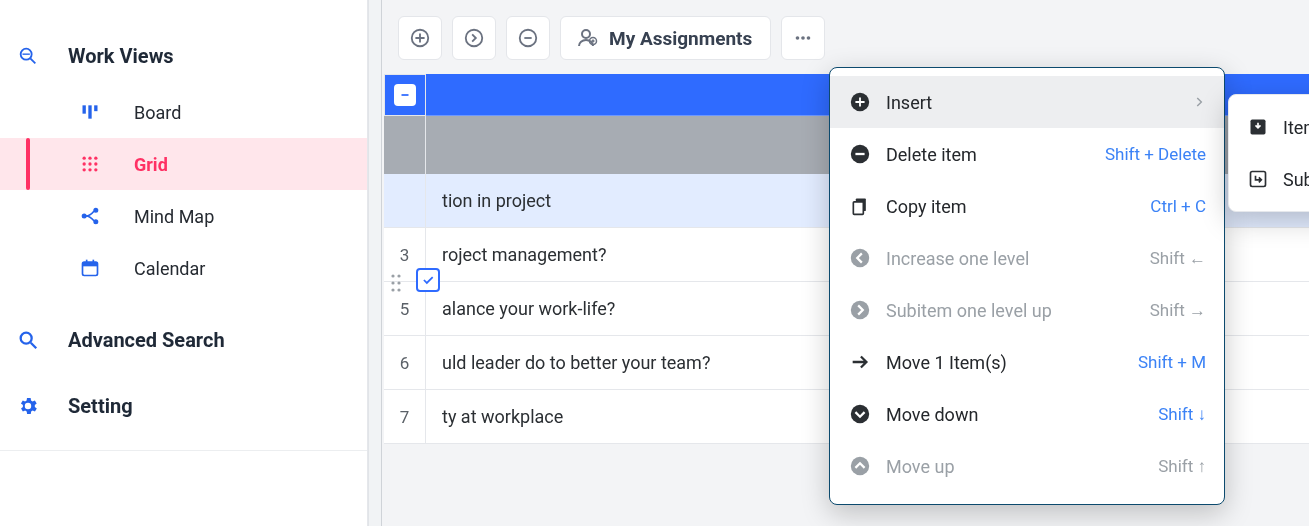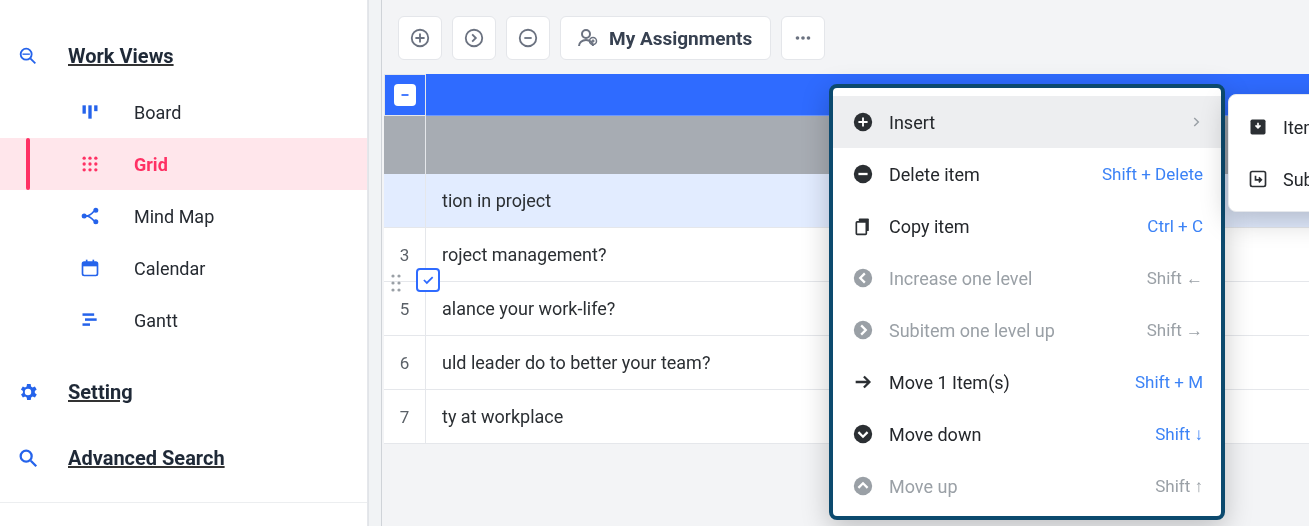--- a/index.html
+++ b/index.html
@@ -4,21 +4,21 @@
 <style>
   * { box-sizing: border-box; margin: 0; padding: 0; }
   html, body { width: 1309px; height: 526px; font-family: -apple-system, BlinkMacSystemFont, "Segoe UI", Roboto, Arial, sans-serif; color: #333; overflow: hidden; background: #fff; }
 
   .root { display: flex; width: 100%; height: 100%; }
 
   
   .sidebar { width: 368px; height: 100%; background: #fff; border-right: 1px solid #e5e7eb; position: relative; }
   .sidebar-inner { padding-top: 36px; }
 
-  .side-section-row { display: flex; align-items: center; gap: 28px; padding: 8px 0 8px 16px; cursor: pointer; text-decoration: underline; }
+  .side-section-row { display: flex; align-items: center; gap: 28px; padding: 8px 0 8px 16px; cursor: pointer; }
   .side-icon { width: 24px; height: 24px; display: inline-flex; align-items: center; justify-content: center; color: #2563eb; }
 
   .section-title { font-size: 20px; font-weight: 700; color: #1f2937; }
 
   .views-list { margin-top: 10px; }
   .view-item { display: flex; align-items: center; gap: 32px; height: 52px; padding-left: 78px; font-size: 18px; color: #252a31; cursor: pointer; position: relative; }
   .view-item .vicon { width: 24px; height: 24px; display: inline-flex; align-items: center; justify-content: center; color: #2563eb; }
   .view-item.active { background: #ffe6eb; color: #ff3164; font-weight: 700; }
   .view-item.active .vicon { color: #ff3164; }
   .view-item.active::before { content: ""; position: absolute; left: 26px; top: 0; bottom: 0; width: 4px; background: #ff3164; border-radius: 2px; }
@@ -54,21 +54,21 @@
   .rownum { width: 42px; display: flex; align-items: center; justify-content: center; color: #5b6168; font-size: 17px; border-right: 1px solid #e5e7eb; }
   .rowcell { flex: 1; display: flex; align-items: center; padding-left: 16px; font-size: 18px; color: #2b2f33; }
 
   .row-drag { position: absolute; left: 2px; top: 186px; width: 24px; height: 46px; display: flex; align-items: center; justify-content: center; color: #9aa0a6; }
 
   .row-check { position: absolute; left: 34px; top: 194px; width: 24px; height: 24px; border: 2px solid #2f6bff; border-radius: 4px; display: flex; align-items: center; justify-content: center; color: #2f6bff; background: #fff; }
 
   .collapse-btn { width: 22px; height: 22px; background: #fff; border-radius: 4px; display: flex; align-items: center; justify-content: center; }
 
   
-  .ctx { position: absolute; left: 447px; top: 84px; width: 396px; background: #fff; border-radius: 8px; box-shadow: 0 8px 28px rgba(0,0,0,.22); padding: 8px 0 4px 0; z-index: 5; border: 4px solid #0c4a6e; }
+  .ctx { position: absolute; left: 447px; top: 67px; width: 396px; background: #fff; border-radius: 8px; box-shadow: 0 8px 28px rgba(0,0,0,.22); padding: 8px 0 12px 0; z-index: 5; border: 1px solid #0c4a6e; }
   .ctx-item { display: flex; align-items: center; height: 52px; padding: 0 18px; gap: 14px; cursor: pointer; position: relative; }
   .ctx-item.hover { background: #edeef0; }
   .ctx-item .cicon { width: 24px; height: 24px; display: inline-flex; align-items: center; justify-content: center; }
   .ctx-item .clabel { flex: 1; font-size: 18px; color: #24272b; }
   .ctx-item .csc { font-size: 17px; color: #3b82f6; white-space: nowrap; }
   .ctx-item.disabled .clabel, .ctx-item.disabled .csc, .ctx-item.disabled .cicon { color: #9aa0a6; }
   .ctx-item .chev { color: #9aa0a6; }
 
   
   .submenu { position: absolute; left: 846px; top: 94px; width: 266px; background: #fff; border-radius: 8px; box-shadow: 0 8px 28px rgba(0,0,0,.22); padding: 6px 0; border: 1px solid #e6e8ec; z-index: 6; }
@@ -140,49 +140,39 @@
           <span class="vicon">
             <svg width="20" height="20" viewBox="0 0 24 24" fill="currentColor">
                 <rect x="3" y="5" width="18" height="16" rx="2" fill="none" stroke="currentColor" stroke-width="2"></rect>
                 <rect x="3" y="5" width="18" height="5"></rect>
                 <line x1="8" y1="2" x2="8" y2="6" stroke="currentColor" stroke-width="2"></line>
                 <line x1="16" y1="2" x2="16" y2="6" stroke="currentColor" stroke-width="2"></line>
               </svg>
           </span>
           <span>Calendar</span>
         </div>
-        <div class="view-item">
-          <span class="vicon">
-            <svg width="20" height="20" viewBox="0 0 24 24" fill="currentColor">
-                <rect x="3" y="4" width="14" height="3"></rect>
-                <rect x="6" y="10" width="14" height="3"></rect>
-                <rect x="3" y="16" width="9" height="3"></rect>
-              </svg>
-          </span>
-          <span>Gantt</span>
-        </div>
-      </div>
-
-      <div class="side-section-row setting-row">
-        <span class="side-icon">
-          <svg width="22" height="22" viewBox="0 0 24 24" fill="#2563eb">
-              <path d="M19.4 13a7.8 7.8 0 0 0 .1-1 7.8 7.8 0 0 0-.1-1l2.1-1.6-2-3.4-2.5 1a7.6 7.6 0 0 0-1.7-1l-.4-2.6h-4l-.4 2.6a7.6 7.6 0 0 0-1.7 1l-2.5-1-2 3.4L6.5 11a7.8 7.8 0 0 0-.1 1 7.8 7.8 0 0 0 .1 1l-2.1 1.6 2 3.4 2.5-1a7.6 7.6 0 0 0 1.7 1l.4 2.6h4l.4-2.6a7.6 7.6 0 0 0 1.7-1l2.5 1 2-3.4Zm-7.4 2.5A3.5 3.5 0 1 1 15.5 12 3.5 3.5 0 0 1 12 15.5Z"></path>
-            </svg>
-        </span>
-        <span class="section-title">Setting</span>
       </div>
 
       <div class="side-section-row search-row">
         <span class="side-icon">
           <svg width="22" height="22" viewBox="0 0 24 24" fill="none" stroke="#2563eb" stroke-width="2.5">
               <circle cx="10" cy="10" r="6"></circle>
               <path d="M15 15 L21 21"></path>
             </svg>
         </span>
         <span class="section-title">Advanced Search</span>
+      </div>
+
+      <div class="side-section-row setting-row">
+        <span class="side-icon">
+          <svg width="22" height="22" viewBox="0 0 24 24" fill="#2563eb">
+              <path d="M19.4 13a7.8 7.8 0 0 0 .1-1 7.8 7.8 0 0 0-.1-1l2.1-1.6-2-3.4-2.5 1a7.6 7.6 0 0 0-1.7-1l-.4-2.6h-4l-.4 2.6a7.6 7.6 0 0 0-1.7 1l-2.5-1-2 3.4L6.5 11a7.8 7.8 0 0 0-.1 1 7.8 7.8 0 0 0 .1 1l-2.1 1.6 2 3.4 2.5-1a7.6 7.6 0 0 0 1.7 1l.4 2.6h4l.4-2.6a7.6 7.6 0 0 0 1.7-1l2.5 1 2-3.4Zm-7.4 2.5A3.5 3.5 0 1 1 15.5 12 3.5 3.5 0 0 1 12 15.5Z"></path>
+            </svg>
+        </span>
+        <span class="section-title">Setting</span>
       </div>
 
       <div class="divider"></div>
     </div>
   </div>
 
   <div class="splitter"></div>
 
   <div class="main">
 

